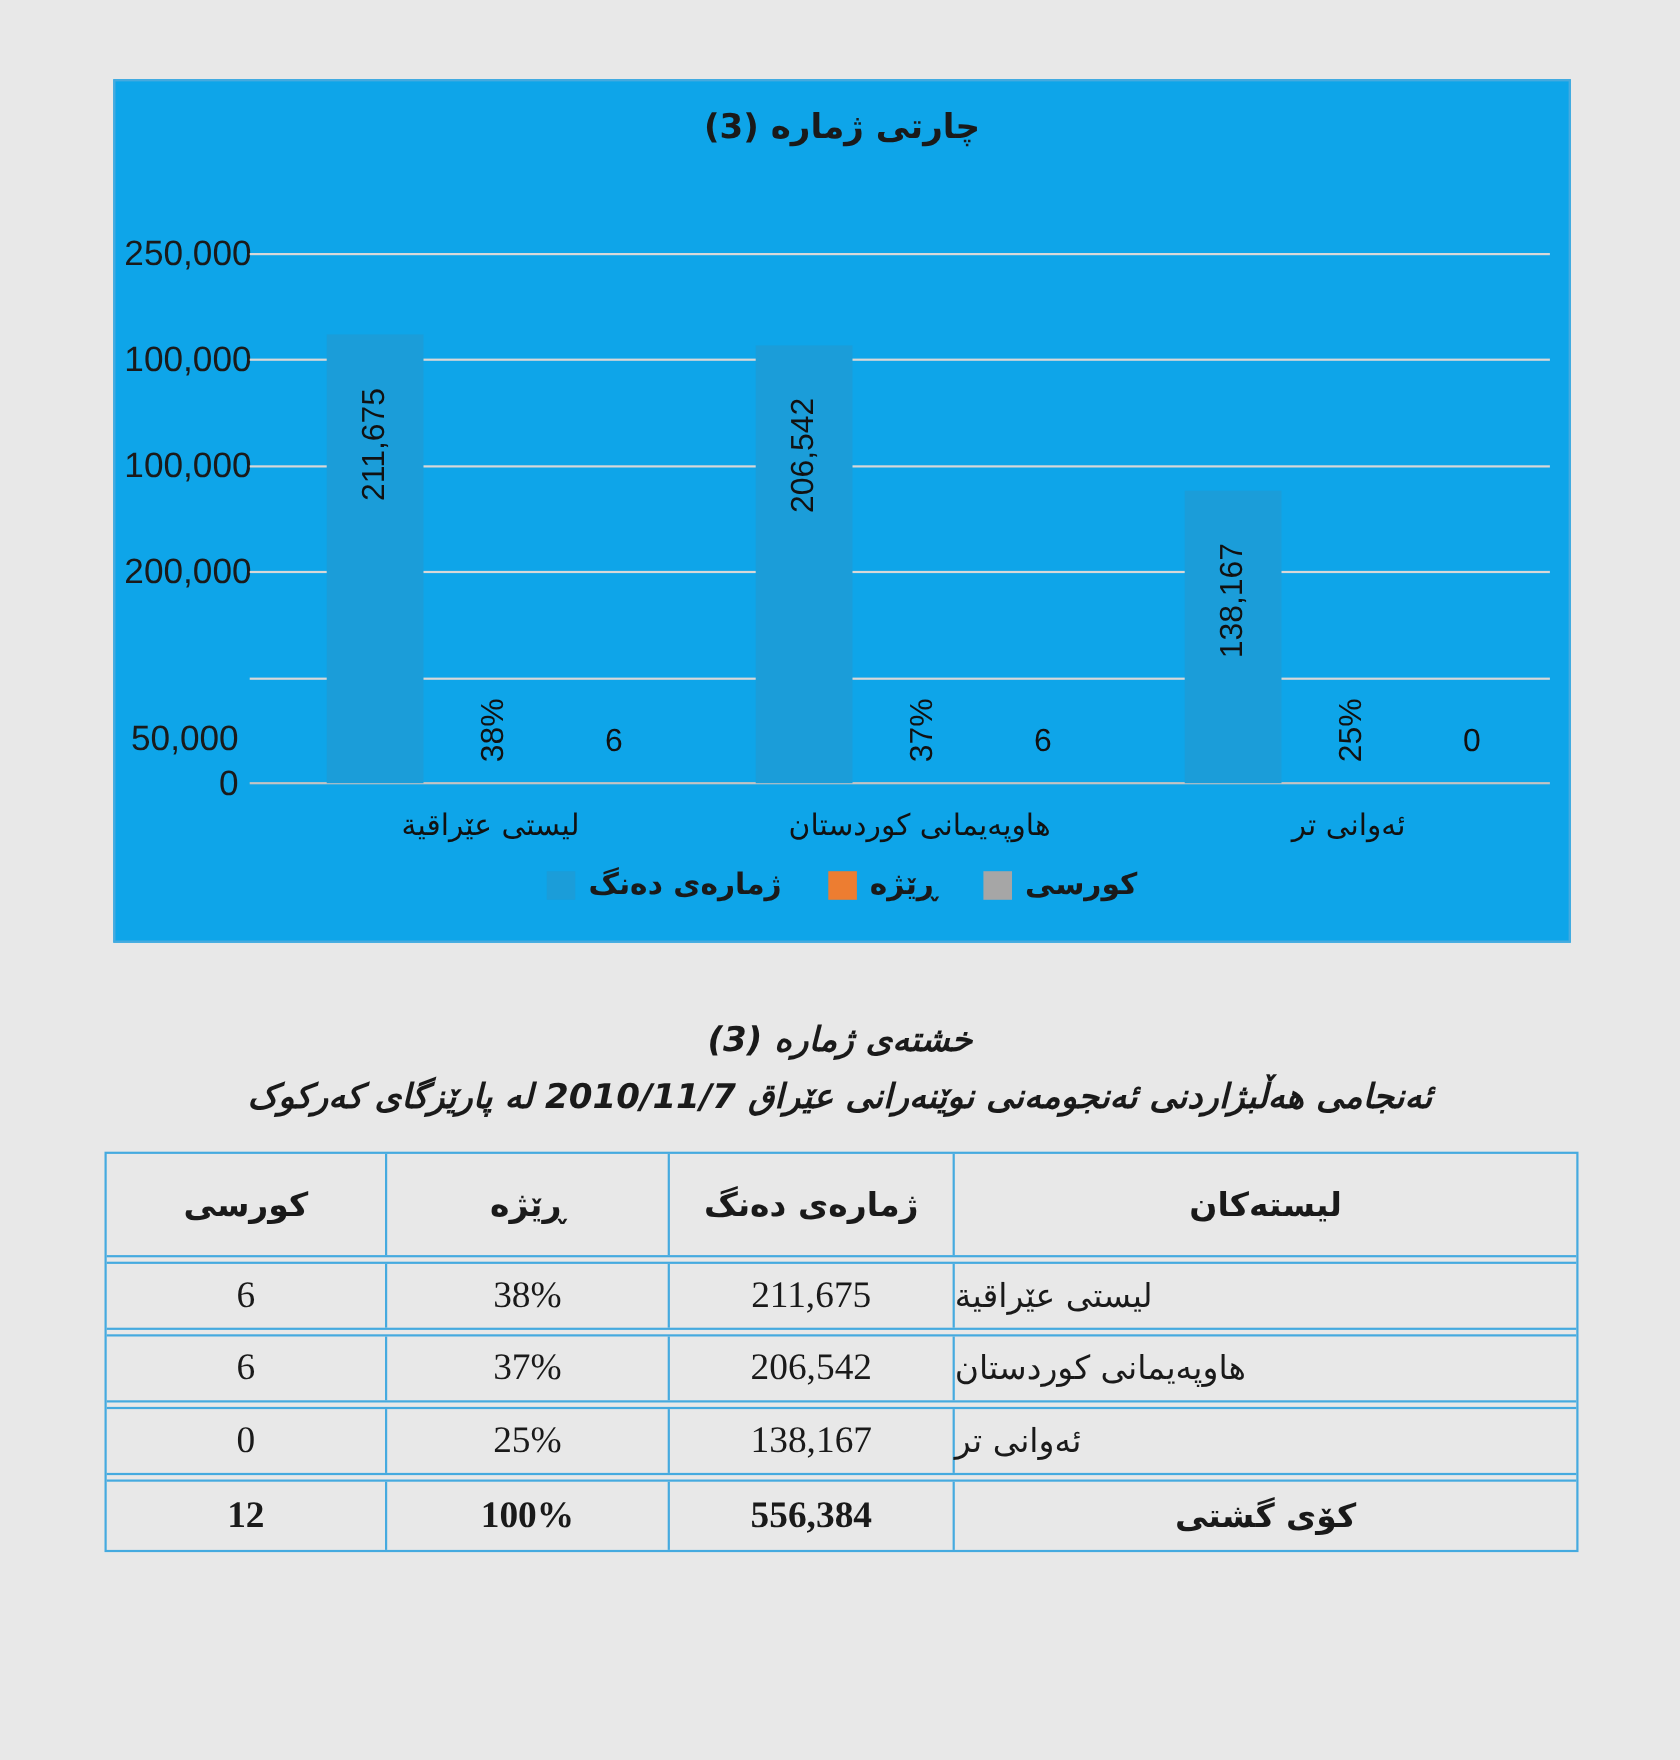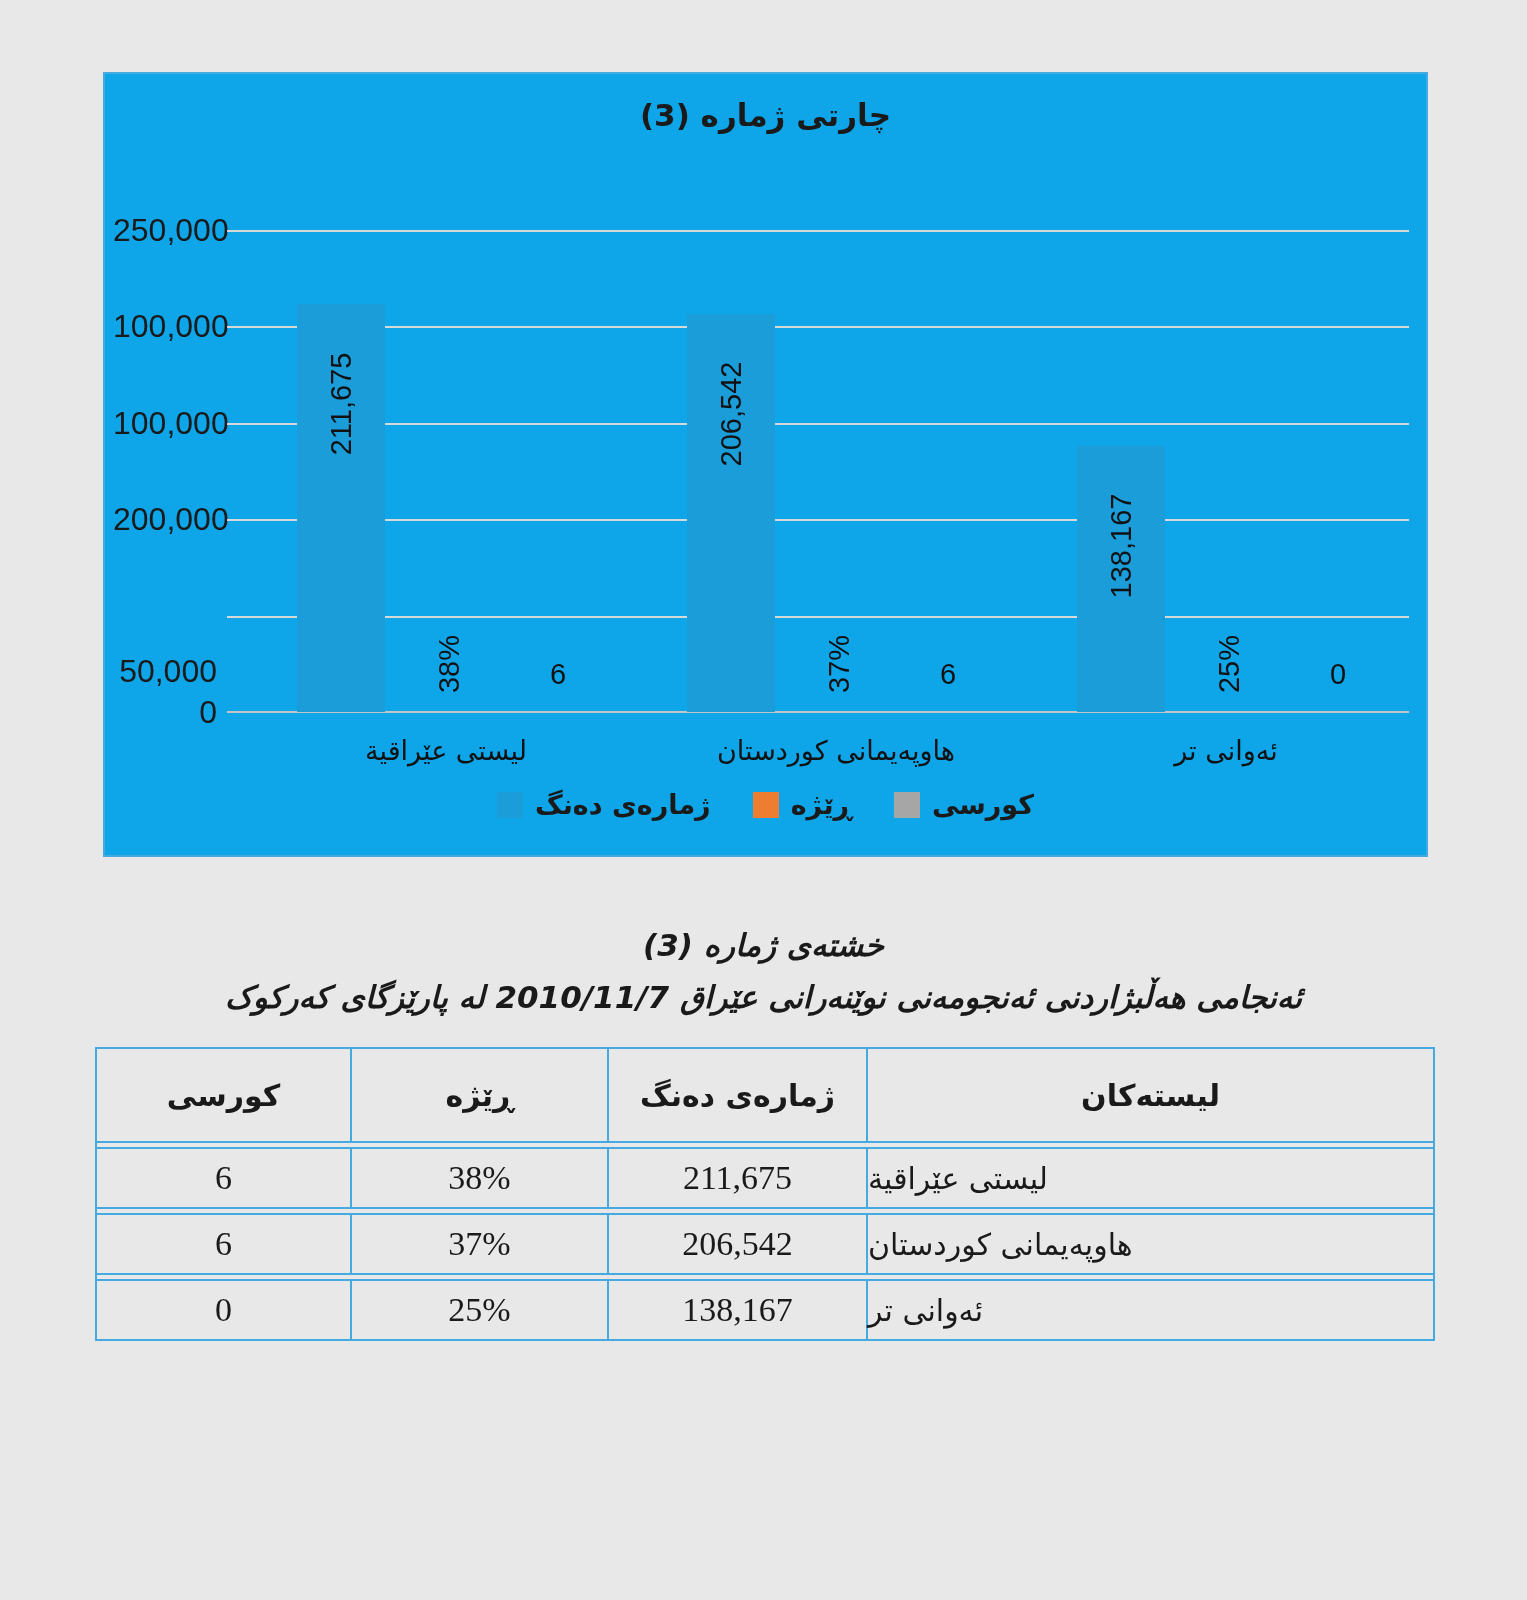--- a/index.html
+++ b/index.html
@@ -133,15 +133,21 @@
       <div class="t-cell listcell">هاوپەيمانى كوردستان</div>
     </div>
 
     <div class="t-row">
       <div class="t-cell sep">0</div>
       <div class="t-cell sep">25%</div>
       <div class="t-cell sep">138,167</div>
       <div class="t-cell listcell">ئەوانى تر</div>
     </div>
 
+    <div class="t-row totalrow">
+      <div class="t-cell sep">12</div>
+      <div class="t-cell sep">100%</div>
+      <div class="t-cell sep">556,384</div>
+      <div class="t-cell listcell">كۆی گشتی</div>
+    </div>
   </div>
 
 </div>
 
 </body></html>

